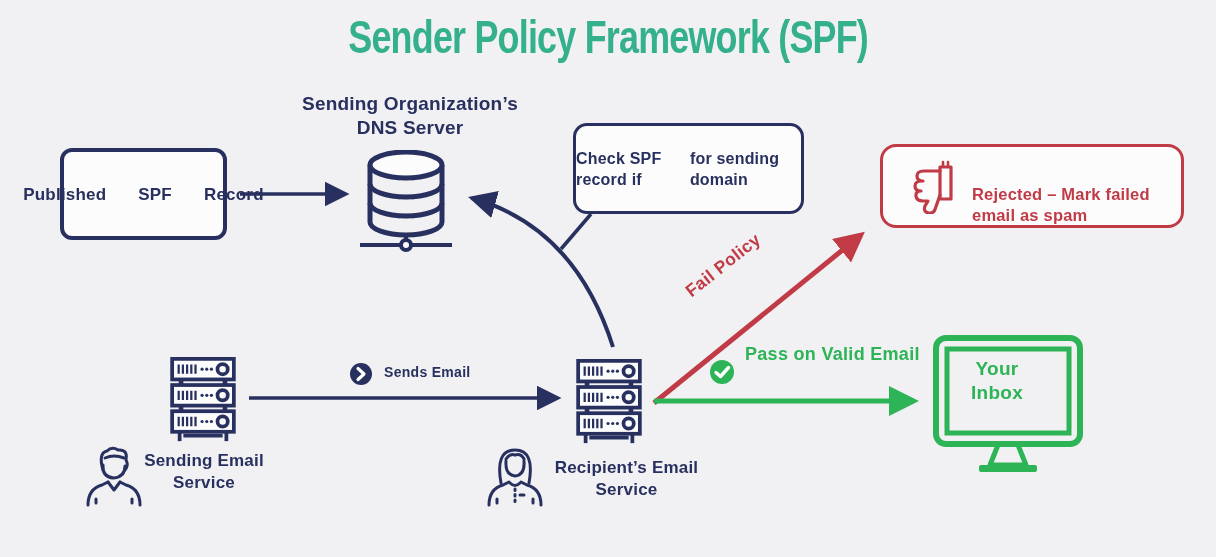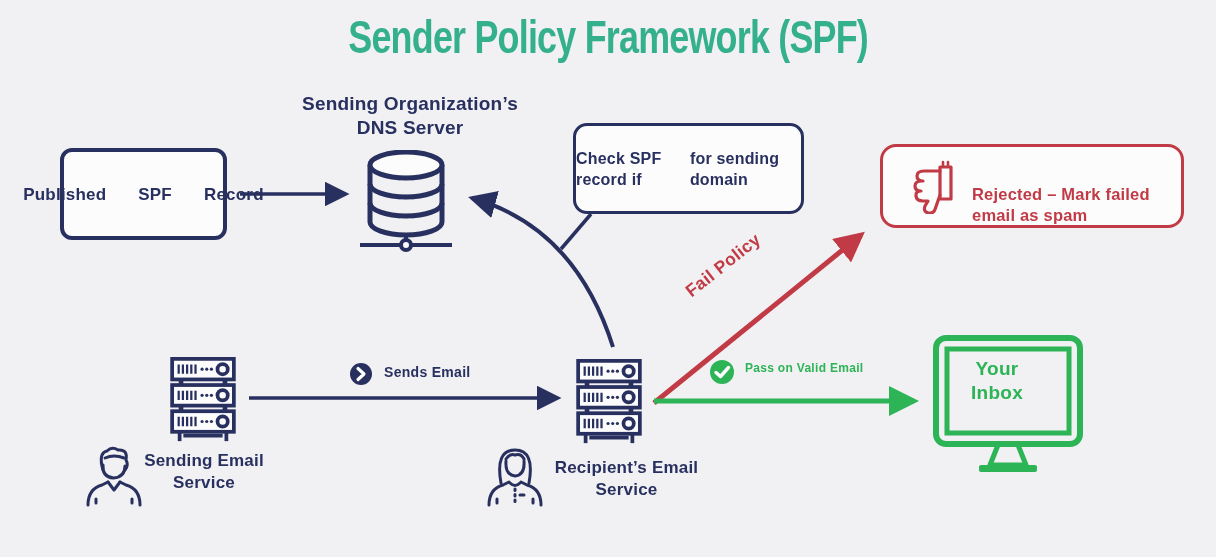--- a/index.html
+++ b/index.html
@@ -47,21 +47,21 @@
     border:3px solid var(--red);border-radius:16px;
   }
   .rejected-text{
     left:972px;top:152px;width:200px;
     color:var(--red);font-weight:700;font-size:16.5px;line-height:21px;letter-spacing:.2px;margin-top:32px;
   }
   .rejected-text .rest{font-weight:700;}
 
   .edge-label{font-weight:700;letter-spacing:.3px;white-space:nowrap;}
   .sends-label{left:384px;top:364px;font-size:14px;color:var(--navy);}
-  .pass-label{left:745px;top:361px;font-size:12px;color:var(--green);}
+  .pass-label{left:745px;top:344px;font-size:18px;color:var(--green);}
   .fail-label{
     left:688px;top:283px;font-size:17.5px;color:var(--red);
     transform:rotate(-38.5deg);transform-origin:left center;
   }
   .inbox-label{left:933px;top:357px;width:128px;font-size:19px;line-height:24px;
     color:var(--green);font-weight:700;letter-spacing:.3px;text-align:center;}
 
   .sending-label{left:133px;top:450px;width:142px;font-size:17px;line-height:22px;}
   .gateway-label{left:540px;top:457px;width:155px;font-size:17px;line-height:22px;margin-left:9px;}
 

